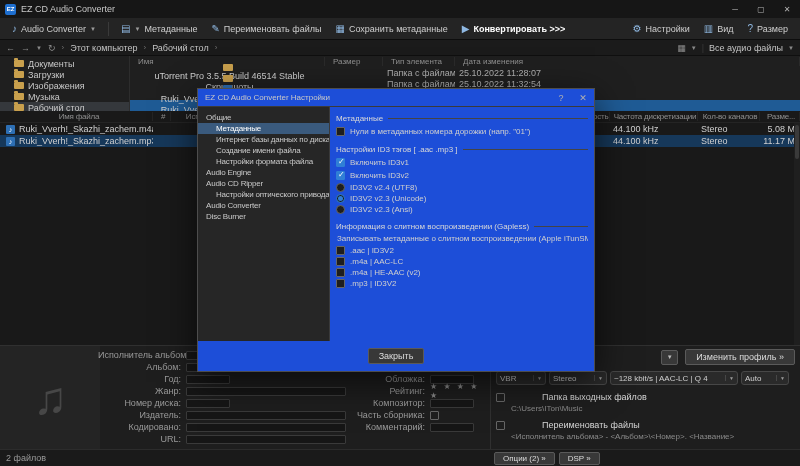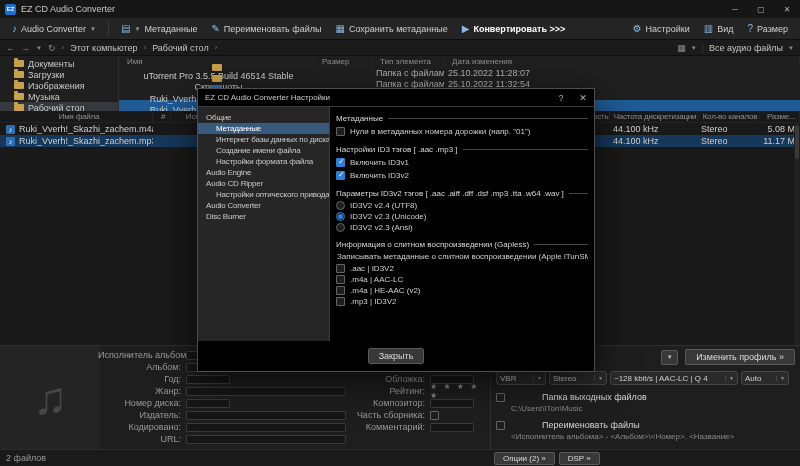--- a/index.html
+++ b/index.html
@@ -25,21 +25,21 @@
 
   
   .navbar { position:absolute; top:40px; left:0; right:0; height:16px; background:#1b1b1b; border-bottom:1px solid #0f0f0f; display:flex; align-items:center; padding:0 6px; color:#9a9a9a; gap:6px; }
   .nav-glyph { font-size:9px; color:#8a8a8a; }
   .crumb { color:#c4c4c4; }
   .crumb-sep { color:#6f6f6f; font-size:8px; }
   .nav-right { margin-left:auto; display:flex; align-items:center; gap:5px; }
 
   
   .browser { position:absolute; top:56px; left:0; right:0; height:55px; background:#1f1f1f; display:flex; }
-  .sidebar { width:119px; border-right:1px solid #2d2d2d; padding-top:2px; flex:none; }
+  .sidebar { width:130px; border-right:1px solid #2d2d2d; padding-top:2px; flex:none; }
   .side-item { display:flex; align-items:center; height:11px; padding-left:14px; color:#c9c9c9; white-space:nowrap; }
   .side-item.selected { background:#35383c; }
   .folder-icon { width:10px; height:7px; background:#c9a04d; border-radius:1px; position:relative; flex:none; margin-right:4px; }
   .folder-icon::before { content:''; position:absolute; top:-2px; left:0; width:4px; height:2px; background:#c9a04d; border-radius:1px 1px 0 0; }
   .fb-main { flex:1; overflow:hidden; }
   .fb-header,.fb-row { display:grid; grid-template-columns:195px 58px 72px 1fr; height:11px; align-items:center; }
   .fb-header { color:#8f8f8f; font-size:8px; }
   .fb-header .cell { border-right:1px solid #2a2a2a; padding-left:8px; white-space:nowrap; overflow:hidden; }
   .fb-row .cell { padding-left:4px; white-space:nowrap; overflow:hidden; color:#cfcfcf;flex-direction:column; }
   .fb-row .cell.dim { color:#b0b0b0; }
@@ -84,21 +84,21 @@
   .combo .arrow { font-size:5px; color:#9a9a9a; margin-left:3px; border-left:1px solid #474747; padding-left:3px; }
   .check-row { margin-top:7px; }
   .sub-text { margin-top:2px; padding-left:15px; color:#8a8a8a; font-size:8px; white-space:nowrap; overflow:hidden; }
 
   
   .statusbar { position:absolute; left:0; right:0; top:449px; height:17px; background:#1a1a1a; border-top:1px solid #2c2c2c; display:flex; align-items:center; padding:0 6px; color:#9a9a9a; }
   .status-btns { position:absolute; left:494px; top:2px; display:flex; gap:4px; }
   .status-btns .btn { font-size:8px; padding:1px 8px; }
 
   
-  .dialog { position:absolute; left:197px; top:88px; width:398px; height:284px; background:#000000; border:1px solid #4d4d4d; box-shadow:0 10px 34px rgba(0,0,0,.65); z-index:10; display:flex; flex-direction:column; }
+  .dialog { position:absolute; left:197px; top:88px; width:398px; height:284px; background:#1d4ed8; border:1px solid #4d4d4d; box-shadow:0 10px 34px rgba(0,0,0,.65); z-index:10; display:flex; flex-direction:column; }
   .dlg-titlebar { height:18px; display:flex; align-items:center; padding-left:7px; color:#c8c8c8; font-size:8px; border-bottom:1px solid #3a3a3a; flex:none; }
   .dlg-controls { margin-left:auto; display:flex; height:100%; }
   .dlg-ctl { width:22px; display:flex; align-items:center; justify-content:center; color:#b0b0b0; font-size:9px; }
   .dlg-body { flex:1; display:flex; overflow:hidden; }
   .dlg-tree { width:132px; background:#262626; border-right:1px solid #3a3a3a; padding-top:5px; flex:none; font-size:8px; letter-spacing:-0.2px; }
   .tree-item { height:11px; line-height:11px; padding-left:8px; color:#c9c9c9; white-space:nowrap; overflow:hidden; }
   .tree-item.child { padding-left:18px; }
   .tree-item.selected { background:#3a5a7d; color:#fff; }
   .dlg-content { flex:1; padding:4px 6px; font-size:8px; overflow:hidden; color:#cfcfcf; }
   .group { display:flex; align-items:center; height:14px; margin-top:4px; gap:5px; color:#d8d8d8; white-space:nowrap; }
@@ -437,23 +437,20 @@
             <span>Настройки ID3 тэгов [ .aac .mp3 ]</span>
           </div>
         <div class="opt-row">
           <span class="cb checked"></span>
           <span>Включить ID3v1</span>
         </div>
         <div class="opt-row">
           <span class="cb checked"></span>
           <span>Включить ID3v2</span>
         </div>
-        <div class="group">
-            <span>Параметры ID3v2 тэгов [ .aac .aiff .dff .dsf .mp3 .tta .w64 .wav ]</span>
-          </div>
         <div class="opt-row gl-row">
           <span class="radio"></span>
           <span>ID3V2 v2.4 (UTF8)</span>
         </div>
         <div class="opt-row gl-row">
           <span class="radio selected"></span>
           <span>ID3V2 v2.3 (Unicode)</span>
         </div>
         <div class="opt-row gl-row">
           <span class="radio"></span>

